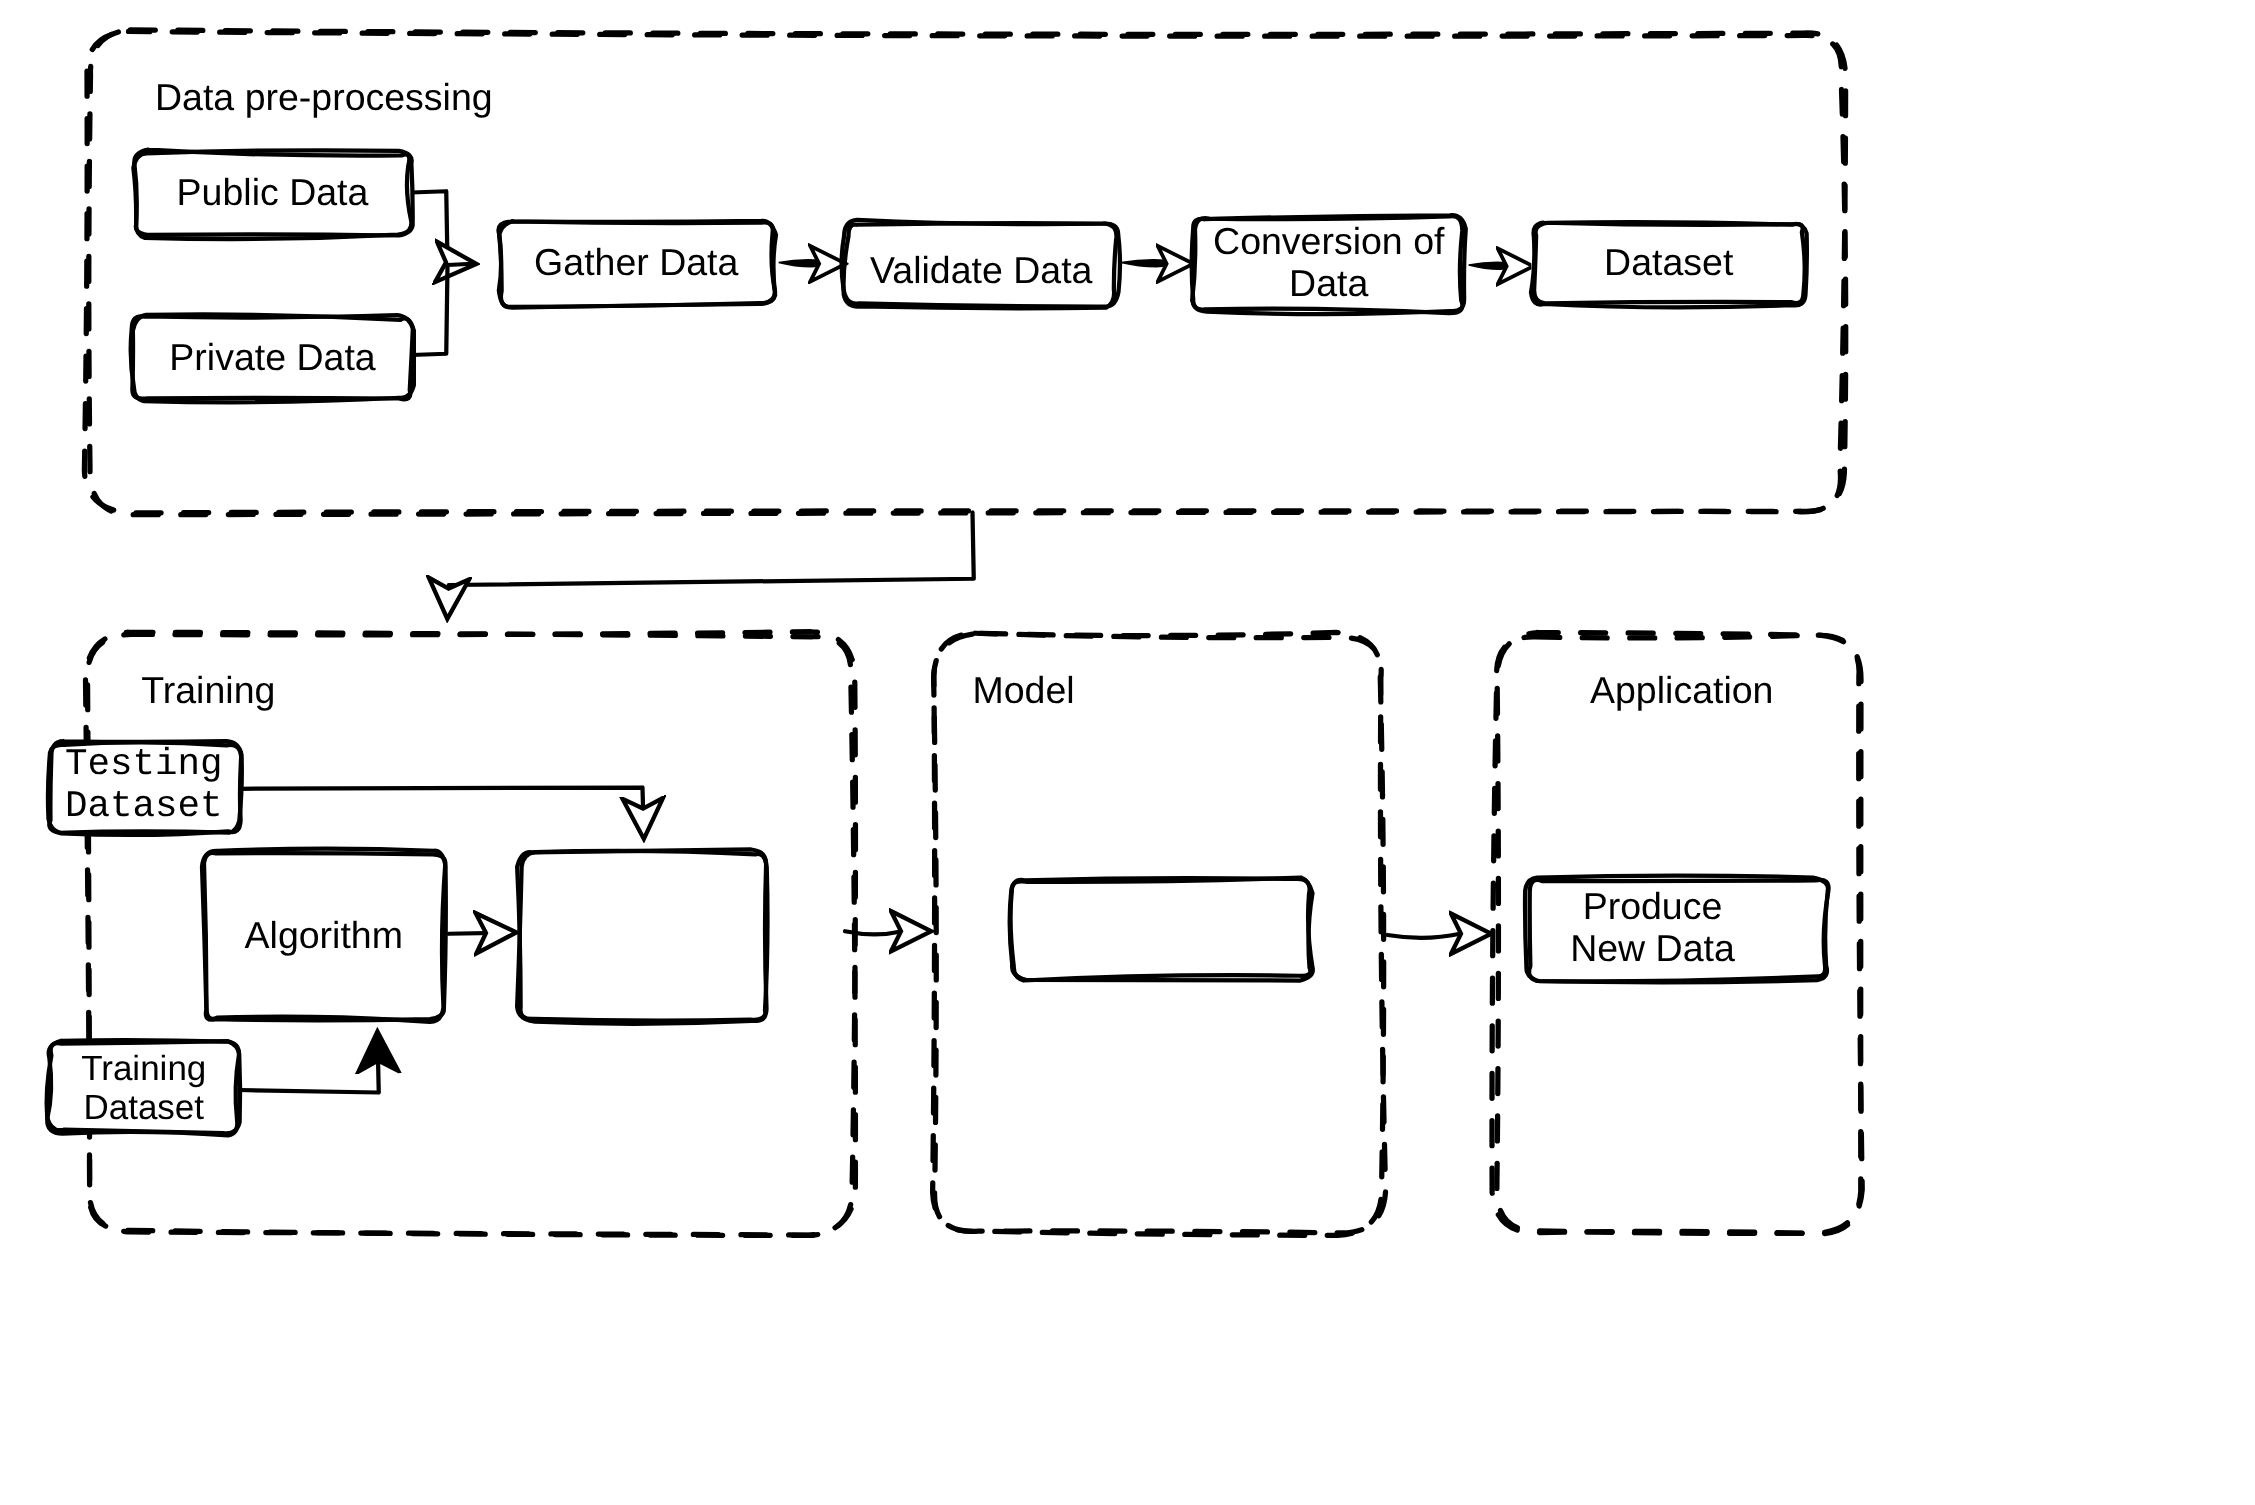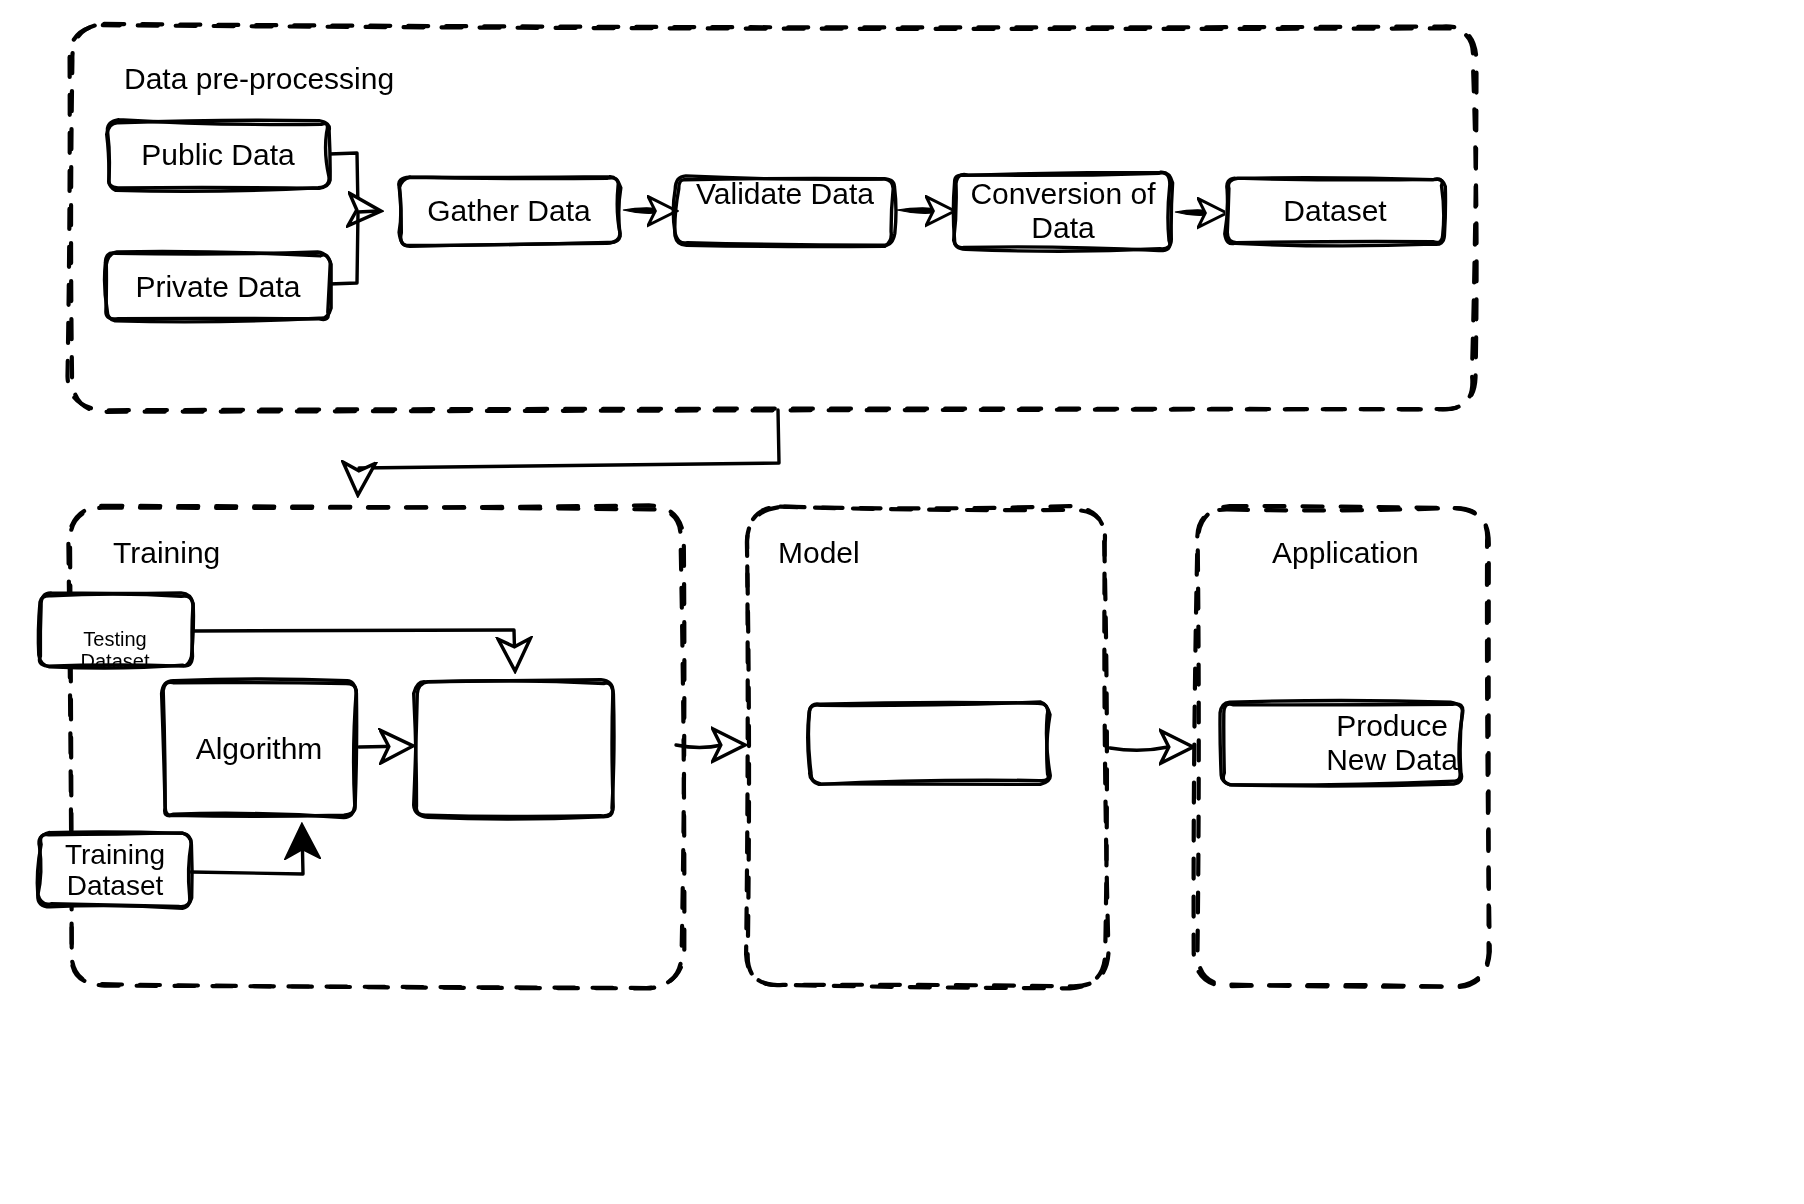--- a/index.html
+++ b/index.html
@@ -132,24 +132,24 @@
   </svg>
 
   <div class="grp-title" style="left:124px;top:62px;">Data pre-processing</div>
   <div class="grp-title" style="left:113px;top:536px;">Training</div>
   <div class="grp-title" style="left:778px;top:536px;">Model</div>
   <div class="grp-title" style="left:1256px;top:536px;margin-left:16px;">Application</div>
 
   <div class="lbl" style="left: 107px; top: 254px; width: 222px; height: 66px;">Private Data</div>
   <div class="lbl" style="left: 107px; top: 122px; width: 222px; height: 66px;">Public Data</div>
   <div class="lbl" style="left: 399px; top: 178px; width: 220px; height: 66px;">Gather Data</div>
-  <div class="lbl" style="left: 677px; top: 161px; width: 216px; height: 66px; text-align: center;">Validate Data</div>
+  <div class="lbl" style="left: 677px; top: 184px; width: 216px; height: 66px; text-align: center;">Validate Data</div>
   <div class="lbl" style="left: 955px; top: 173px; width: 216px; height: 76px;">Conversion of
 Data</div>
   <div class="lbl" style="left: 1227px; top: 178px; width: 216px; height: 66px;">Dataset</div>
-  <div class="lbl" style="left: 39px; top: 614px; width: 152px; height: 72px; font-size: 20px;">Testing
+  <div class="lbl" style="left: 39px; top: 594px; width: 152px; height: 72px; font-size: 30px; font-family: Liberation Mono, monospace;">Testing
 Dataset</div>
   <div class="lbl" style="left: 39px; top: 834px; width: 152px; height: 72px; font-size: 28px;">Training
 Dataset</div>
   <div class="lbl" style="left: 163px; top: 682px; width: 192px; height: 134px;">Algorithm</div>
-  <div class="lbl" style="left: 1272px; top: 703px; width: 240px; height: 80px;">Produce
+  <div class="lbl" style="left: 1202px; top: 703px; width: 240px; height: 80px;">Produce
 New Data</div>
 </div>
 
 </body></html>

